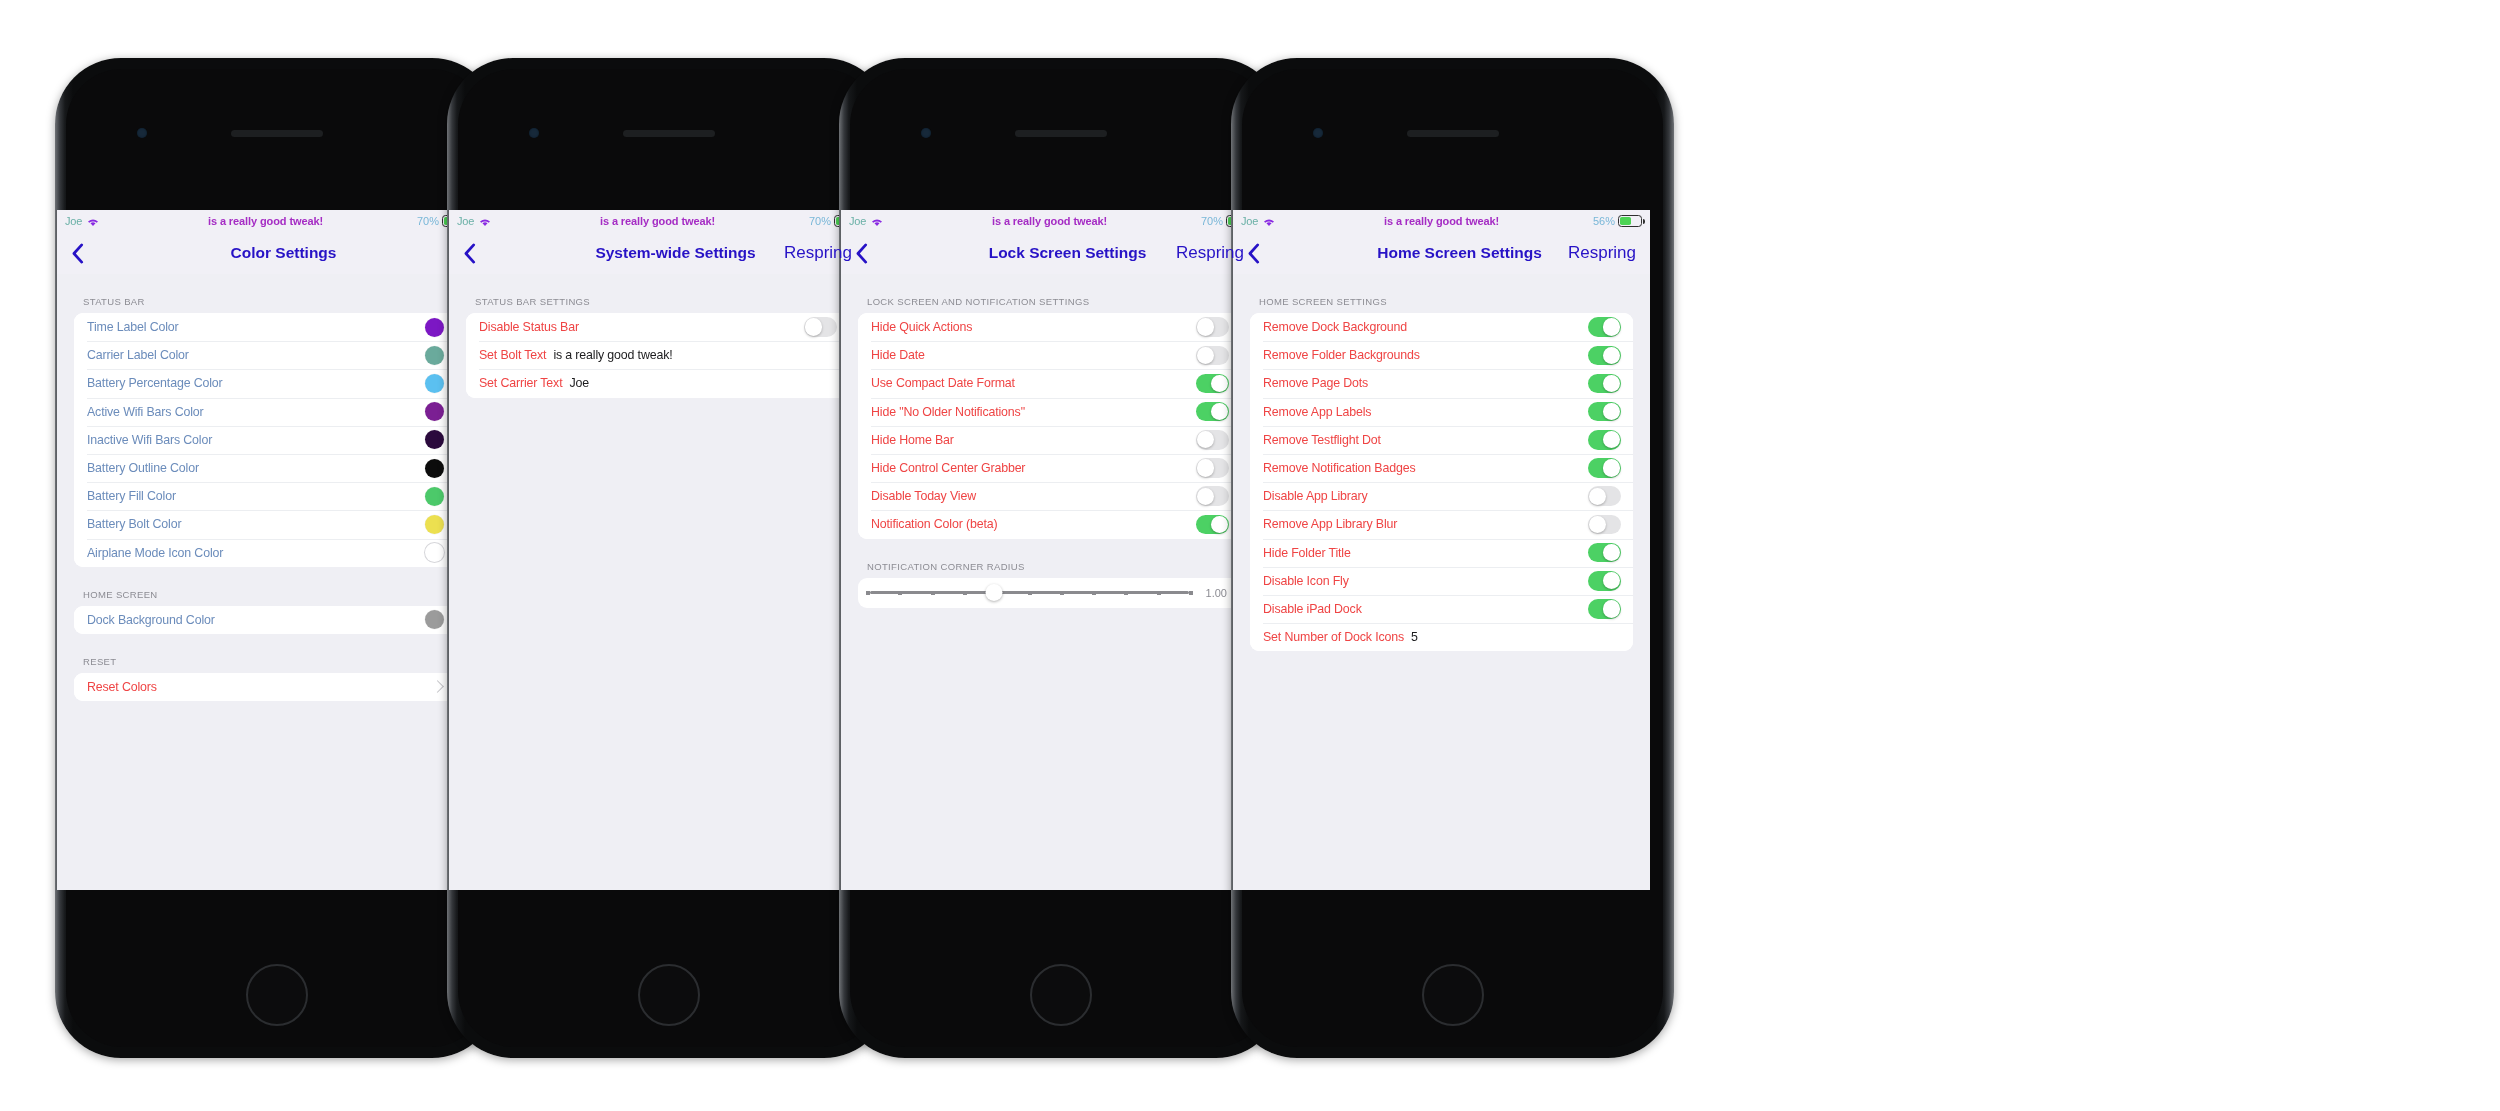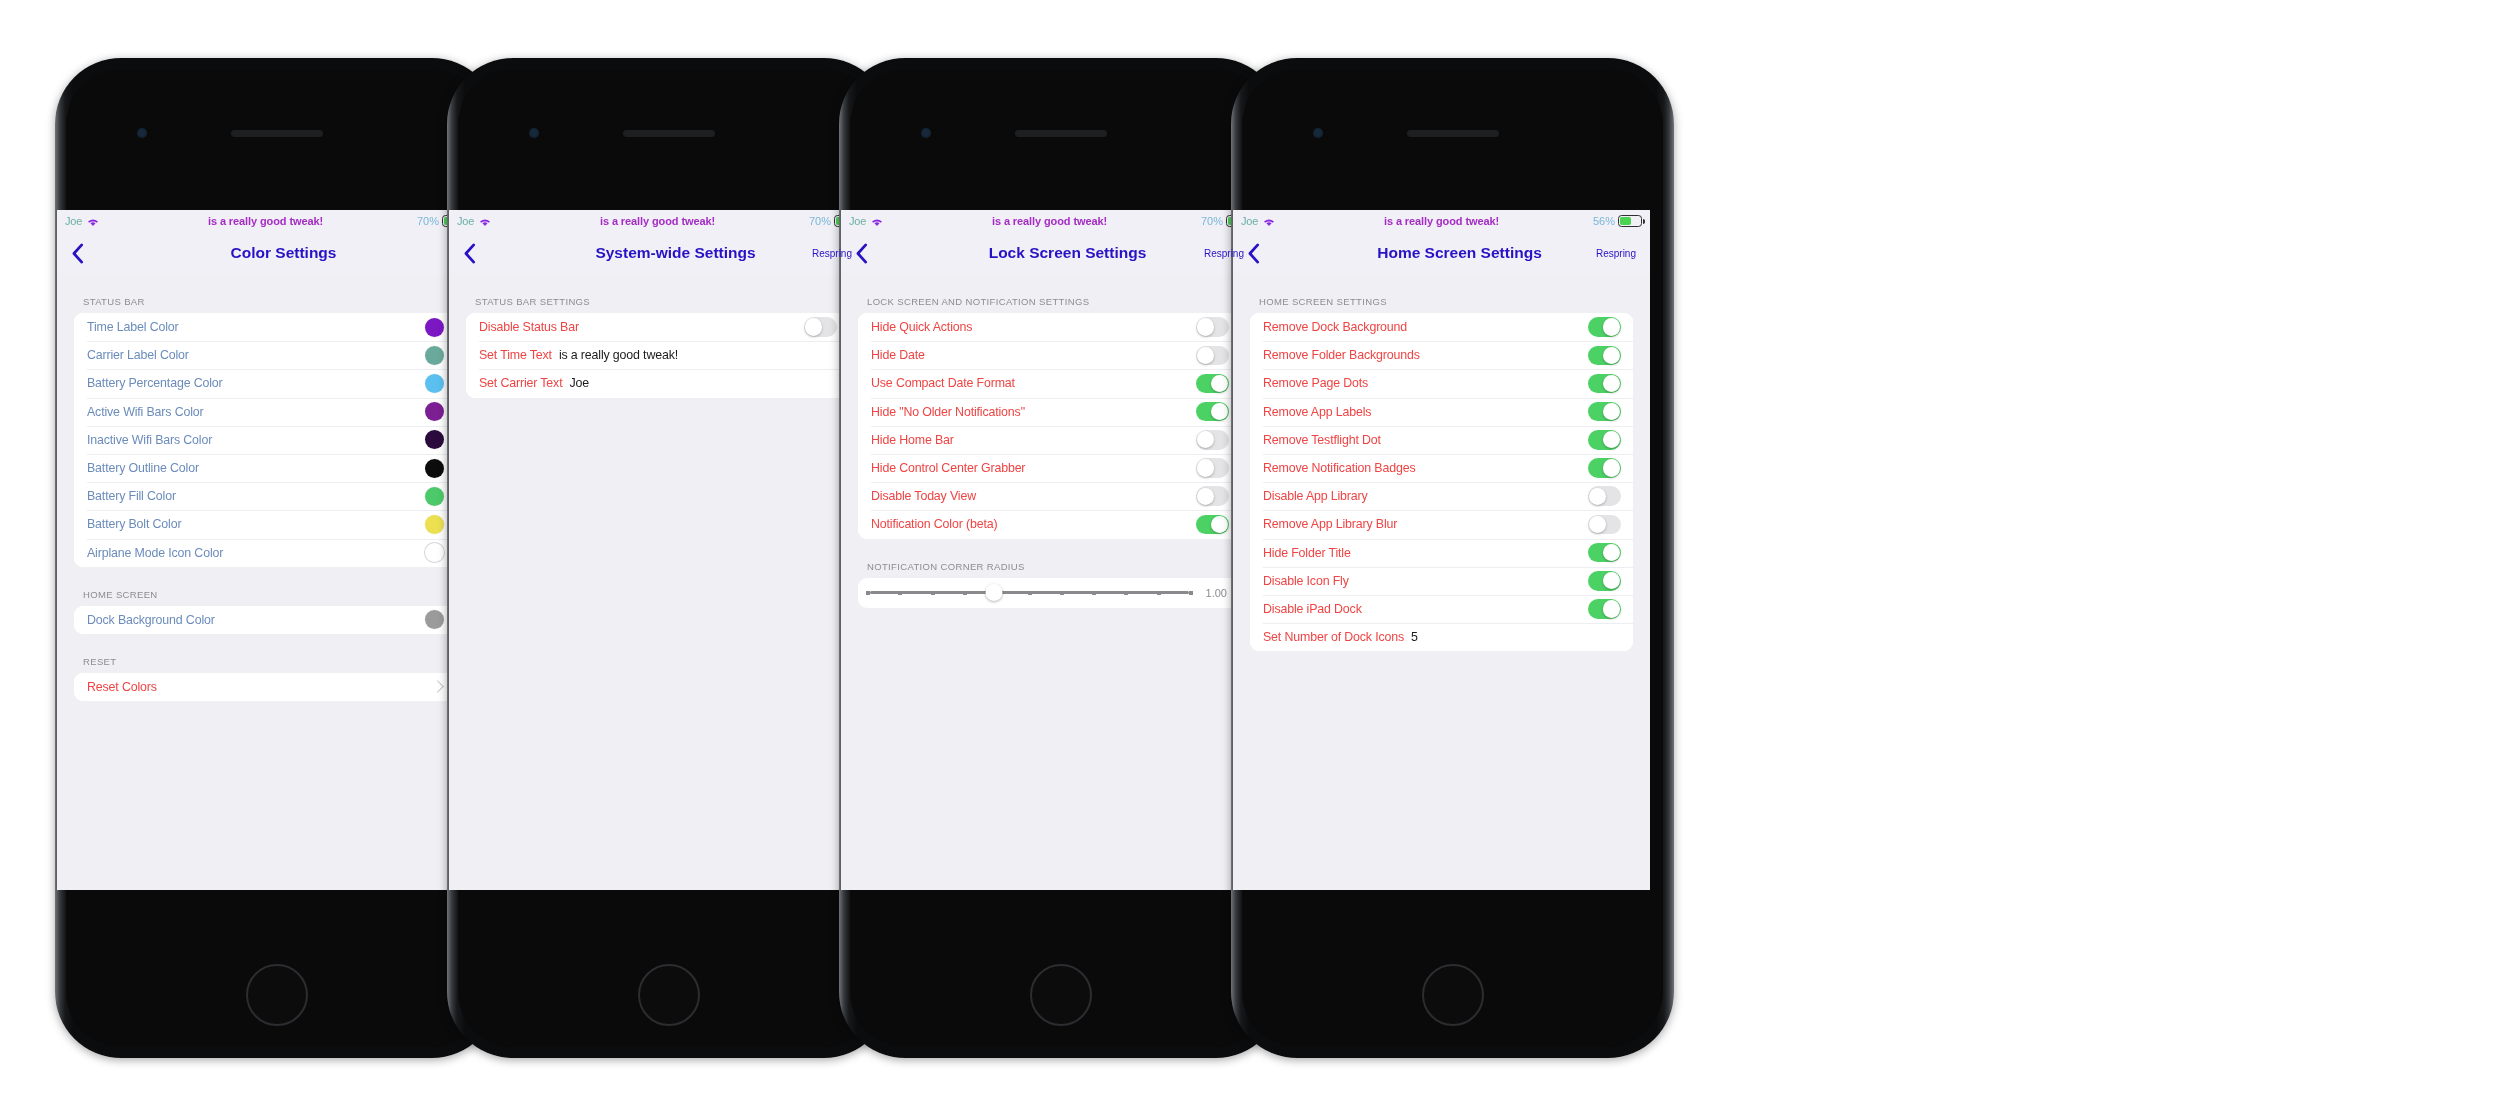--- a/index.html
+++ b/index.html
@@ -129,21 +129,21 @@
     left: 0; right: 0;
     text-align: center;
     font-size: 15.5px;
     font-weight: bold;
     color: #2712c6;
     pointer-events: none;
     padding-left: 36px;
   }
   .nav-right {
     margin-left: auto;
-    font-size: 10px;
+    font-size: 17px;
     color: #2712c6;
     z-index: 2;
   }
 
   
   .content { padding: 0 0 10px 0; height: 616px; overflow: hidden; }
   .sec-header {
     font-size: 9.5px;
     color: #8c8c93;
     letter-spacing: 0.35px;
@@ -402,21 +402,21 @@
           <div class="sec-header">STATUS BAR SETTINGS</div>
           <div class="card">
             <div class="row">
               <div class="row-label">Disable Status Bar</div>
               <div class="spacer"></div>
               <div class="toggle" role="switch" aria-checked="false">
                 <div class="knob"></div>
               </div>
             </div>
             <div class="row">
-              <div class="row-label">Set Time Text</div>
+              <div class="row-label">Set Bolt Text</div>
               <div class="row-value">is a really good tweak!</div>
               <div class="spacer"></div>
             </div>
             <div class="row">
               <div class="row-label">Set Carrier Text</div>
               <div class="row-value">Joe</div>
               <div class="spacer"></div>
             </div>
           </div>
         </div>

